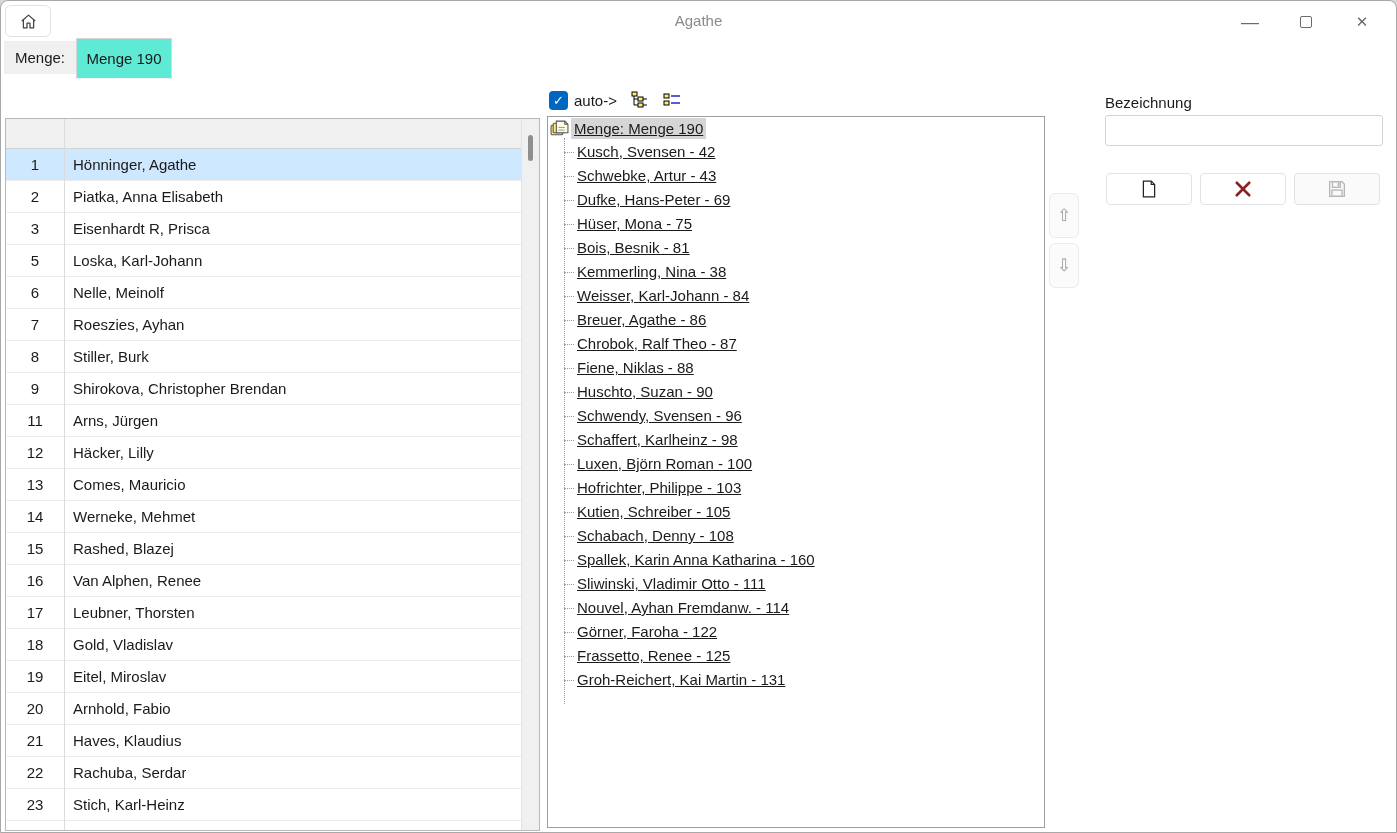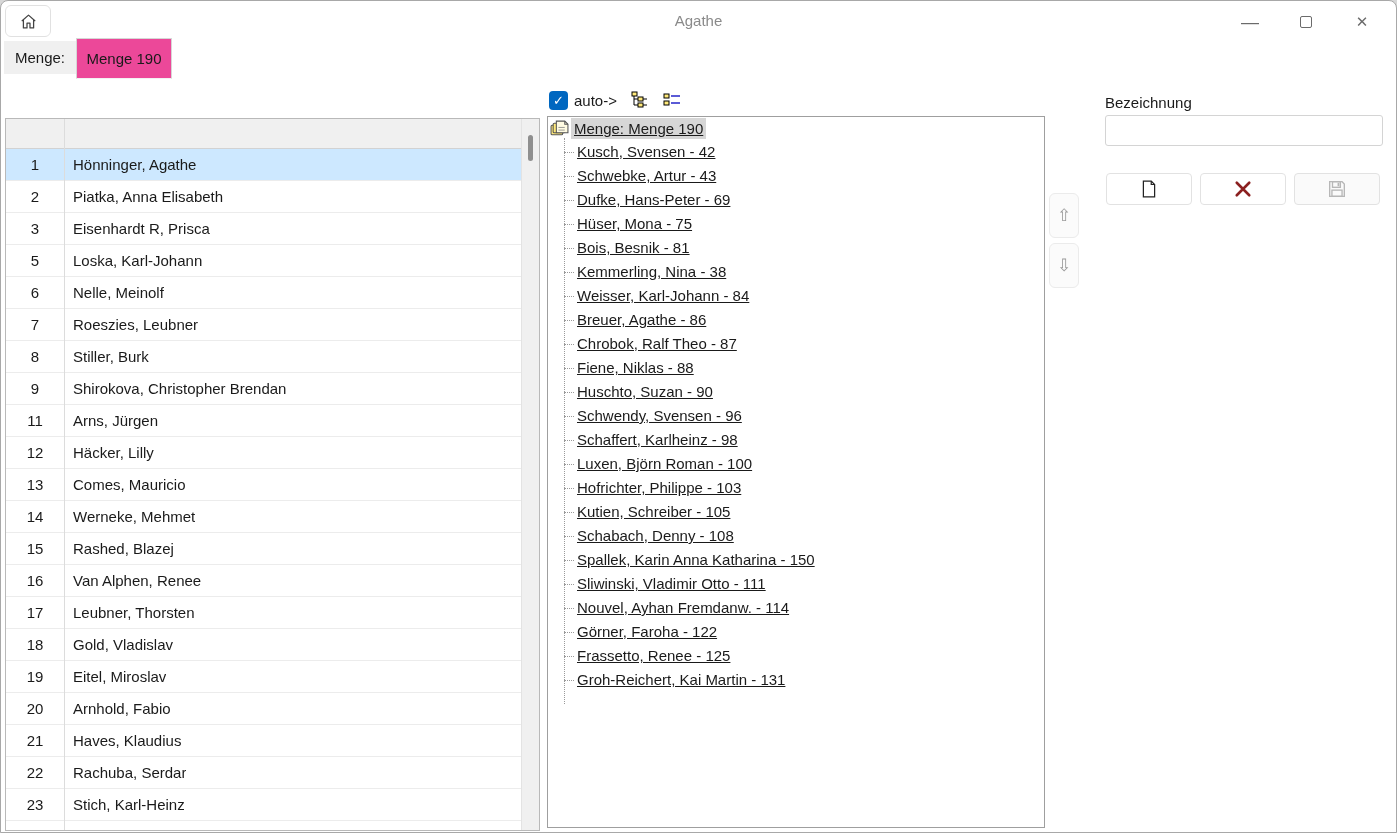--- a/index.html
+++ b/index.html
@@ -17,21 +17,21 @@
     color:var(--title_text,#8a8a8a); font-size:15px; pointer-events:none; }
   .win-controls { position:absolute; top:0; right:6px; height:42px; display:flex; }
   .win-btn { width:56px; height:42px; display:flex; align-items:center; justify-content:center;
     color:#6b6b6b; font-size:15px; cursor:pointer; }
   .win-btn.maxi span { display:block; width:12px; height:12px; border:1.4px solid #6b6b6b; border-radius:2px; }
   .win-btn.mini { font-size:18px; }
   
   .tab-prefix { position:absolute; left:3px; top:40px; width:72px; height:33px;
     background:#f0f0f0; display:flex; align-items:center; justify-content:center; font-size:15px; }
   .tab-active { position:absolute; left:75px; top:37px; width:96px; height:41px;
-    background:#ec4899; border:1px solid #d6d6d6; border-bottom:1px solid #f2f2f2;
+    background:#5eead4; border:1px solid #d6d6d6; border-bottom:1px solid #f2f2f2;
     display:flex; align-items:center; justify-content:center; font-size:15px; cursor:pointer; }
   
   .grid { position:absolute; left:4px; top:117px; width:535px; height:713px;
     border:1px solid #b9b9b9; background:#fff; overflow:hidden; }
   .grid-header { height:30px; background:#f0f0f0; border-bottom:1px solid #d2d2d2; }
   .grid-colline { position:absolute; left:58px; top:0; width:1px; height:100%; background:#dcdcdc; }
   .grid-scroll { position:absolute; right:0; top:0; width:18px; height:100%;
     background:#f0f0f0; border-left:1px solid #e3e3e3; cursor:pointer; }
   .grid-thumb { position:absolute; left:6px; top:16px; width:5px; height:26px;
     background:#8f8f8f; border-radius:3px; cursor:pointer; }
@@ -116,21 +116,21 @@
     <div class="tname">Loska, Karl-Johann</div>
   </div>
 
   <div class="trow">
     <div class="tnum">6</div>
     <div class="tname">Nelle, Meinolf</div>
   </div>
 
   <div class="trow">
     <div class="tnum">7</div>
-    <div class="tname">Roeszies, Leubner</div>
+    <div class="tname">Roeszies, Ayhan</div>
   </div>
 
   <div class="trow">
     <div class="tnum">8</div>
     <div class="tname">Stiller, Burk</div>
   </div>
 
   <div class="trow">
     <div class="tnum">9</div>
     <div class="tname">Shirokova, Christopher Brendan</div>
@@ -326,21 +326,21 @@
     <span class="tlabel">Kutien, Schreiber - 105</span>
   </div>
 
   <div class="titem">
     <span class="stub"></span>
     <span class="tlabel">Schabach, Denny - 108</span>
   </div>
 
   <div class="titem">
     <span class="stub"></span>
-    <span class="tlabel">Spallek, Karin Anna Katharina - 150</span>
+    <span class="tlabel">Spallek, Karin Anna Katharina - 160</span>
   </div>
 
   <div class="titem">
     <span class="stub"></span>
     <span class="tlabel">Sliwinski, Vladimir  Otto - 111</span>
   </div>
 
   <div class="titem">
     <span class="stub"></span>
     <span class="tlabel">Nouvel, Ayhan Fremdanw. - 114</span>

